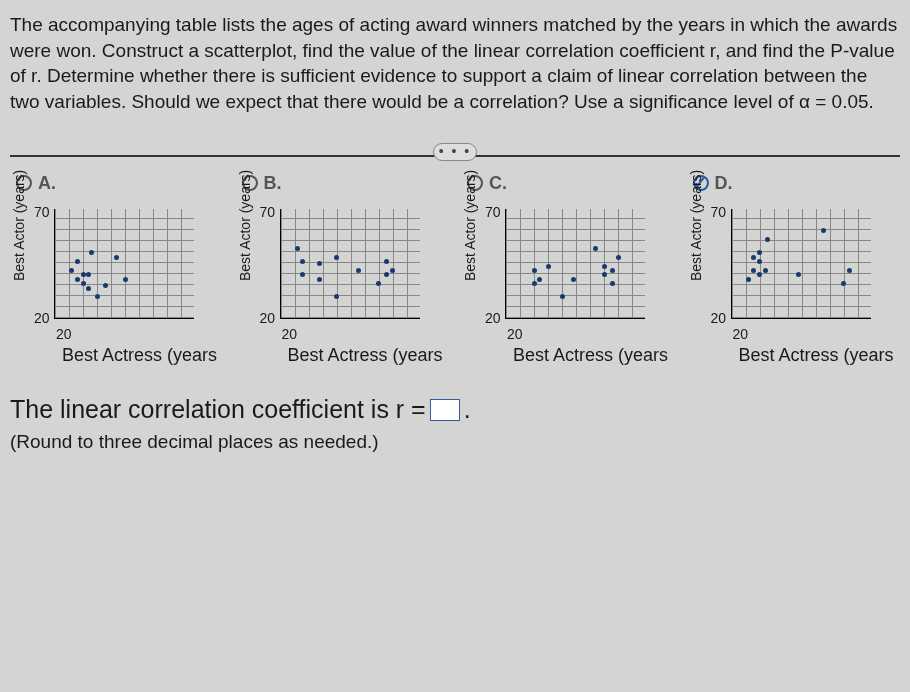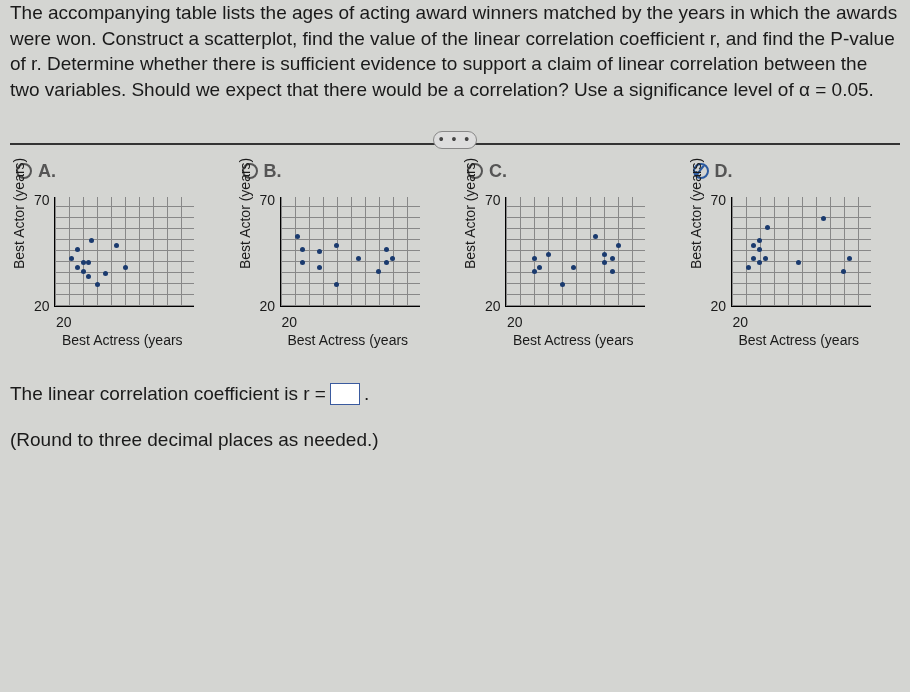--- a/index.html
+++ b/index.html
@@ -5,21 +5,21 @@
   * { box-sizing: border-box; margin: 0; padding: 0; }
   body {
     font-family: Arial, sans-serif;
     background: #d4d5d2;
     width: 910px;
     height: 692px;
     overflow: hidden;
     position: relative;
   }
   .content {
-    padding: 0 10px;
+    padding: 12px 10px;
     font-size: 19px;
     line-height: 1.35;
     color: #1a1a1a;
   }
   .icon-row {
     display: flex;
     align-items: center;
     gap: 6px;
     margin-top: 4px;
   }
@@ -126,44 +126,44 @@
     height: 110px;
     border-left: 1.5px solid #000;
     border-bottom: 1.5px solid #000;
     background-image:
       repeating-linear-gradient(to right, #888 0, #888 1px, transparent 1px, transparent 14px),
       repeating-linear-gradient(to top, #888 0, #888 1px, transparent 1px, transparent 11px);
   }
   .tick-y-top { position:absolute; left:18px; top:2px; font-size:14px; }
   .tick-y-bot { position:absolute; left:18px; top:108px; font-size:14px; }
   .tick-x-left { position:absolute; left:40px; top:124px; font-size:14px; }
-  .xlabel { position:absolute; left:46px; top:142px; font-size:14px; white-space:nowrap; }
+  .xlabel { position:absolute; left:46px; top:142px; font-size:18px; white-space:nowrap; }
   .pt {
     position: absolute;
     width: 5px; height: 5px;
     background: #1a3a6e;
     border-radius: 50%;
   }
   .answer-line {
     margin-top: 22px;
-    font-size: 19px;
+    font-size: 25px;
     display: flex;
     align-items: center;
     gap: 4px;
   }
   .input-box {
     display: inline-block;
     width: 30px;
     height: 22px;
     border: 1.5px solid #3a5a9e;
     background: #fff;
   }
   .hint {
     font-size: 19px;
-    margin-top: 20px;
+    margin-top: 2px;
   }
 </style>
 </head>
 <body>
 
 <div class="content">
   <div>The accompanying table lists the ages of acting award winners matched by the years in which the awards were won. Construct a scatterplot, find the value of the linear correlation coefficient r, and find the P-value of r. Determine whether there is sufficient evidence to support a claim of linear correlation between the two variables. Should we expect that there would be a correlation? Use a significance level of α = 0.05.</div>
 
   <div style="position:relative; margin-top:40px;">
     <hr class="divider">

